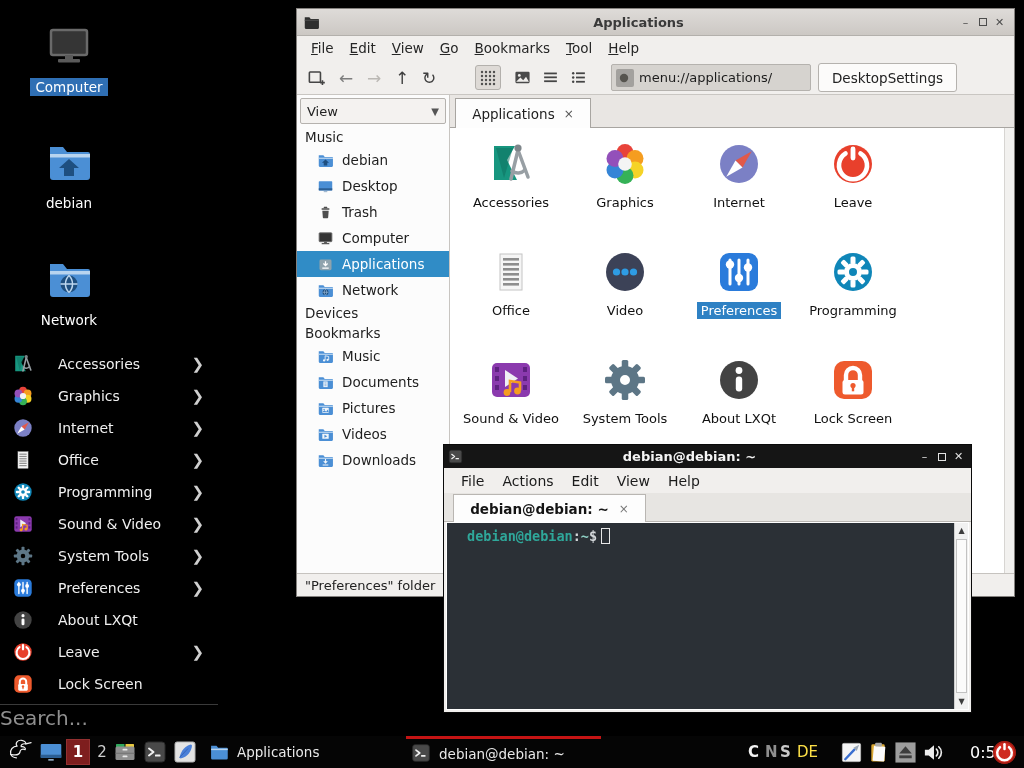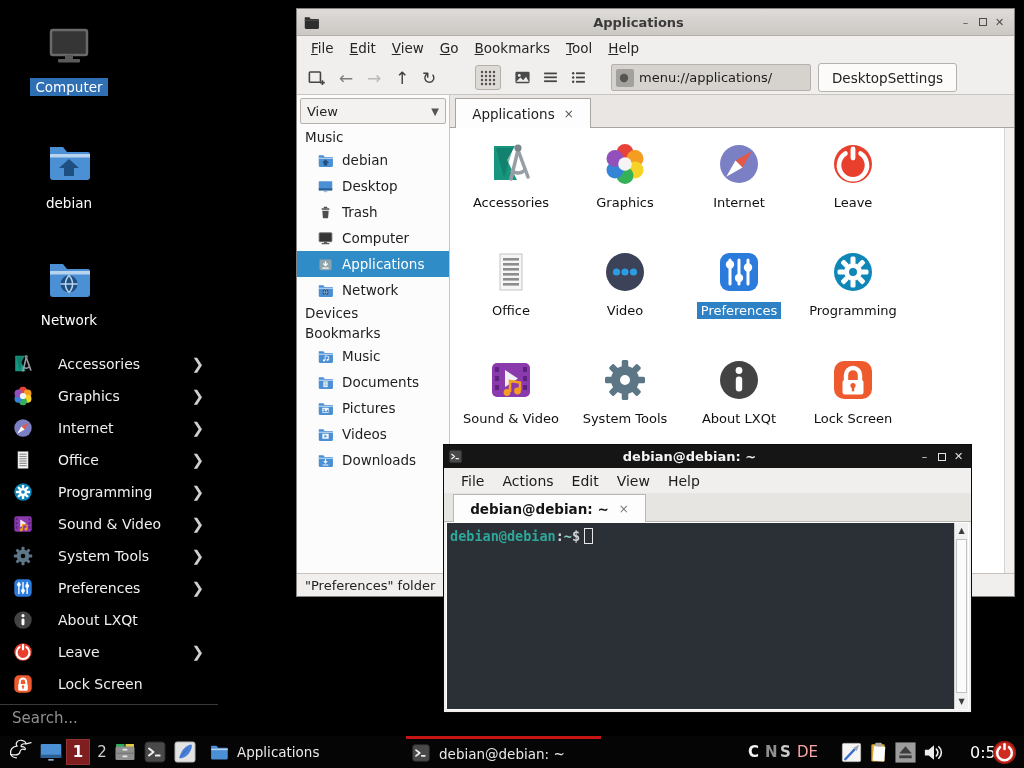--- a/index.html
+++ b/index.html
@@ -12,21 +12,21 @@
   .desk-icon .di-label { display:inline-block; margin-top:4px; font-size:13.5px; color:#fff; padding:1px 5px; }
   .desk-icon.selected .di-label { background:#2f6fb4; }
 
   
   #start-menu { position:absolute; left:0; top:348px; width:218px; height:386px; background:#000; z-index:5; }
   .sm-item { height:32px; display:flex; align-items:center; color:#f0f0f0; font-size:14px; cursor:default; }
   .sm-item .sm-icon { width:22px; height:22px; margin-left:12px; flex:0 0 22px; }
   .sm-item .sm-label { margin-left:24px; flex:1; white-space:nowrap; }
   .sm-item .sm-arrow { margin-right:14px; color:#cfcfcf; font-size:15px; }
   .sm-search { border-top:1px solid #3a3a3a; margin-top:4px; }
-  .sm-search input { width:100%; height:26px; background:transparent; border:0; outline:none; color:#ddd; font-size:15px; padding-left:12px; font-family:inherit; }
+  .sm-search input { width:100%; height:26px; background:transparent; border:0; outline:none; color:#ddd; font-size:20px; padding-left:0; font-family:inherit; }
   .sm-search input::placeholder { color:#8f8f8f; }
 
   
   .wc { display:inline-flex; align-items:center; justify-content:center; width:17px; height:15px; font-size:11px; line-height:1; }
   .wc .maxbox { display:inline-block; width:8px; height:8px; border:1.5px solid currentColor; }
 
   
   #fm { position:absolute; left:296px; top:8px; width:719px; height:589px; background:#f1efed; border:1px solid #84817e; z-index:10; }
   #fm-titlebar { height:27px; background:linear-gradient(#dedbd8,#ccc8c4); display:flex; align-items:center; padding:0 6px; border-bottom:1px solid #b3b0ac; }
   #fm-titlebar .tb-title { flex:1; text-align:center; font-weight:bold; font-size:13px; color:#3a3a3a; }
@@ -65,21 +65,21 @@
   #term { position:absolute; left:443px; top:444px; width:529px; height:269px; background:#f1efed; border:1px solid #0a0a0a; z-index:20; }
   #term-titlebar { height:23px; background:#151515; display:flex; align-items:center; padding:0 4px; }
   #term-titlebar .tb-title { flex:1; text-align:center; font-weight:bold; font-size:13px; color:#f5f5f5; }
   #term-titlebar .wc { color:#e3e3e3; }
   #term-menubar { height:25px; background:#f1efed; display:flex; align-items:center; padding-left:8px; }
   #term-menubar .mb-item { padding:0 9px; font-size:14px; color:#1b1b1b; }
   #term-tabbar { height:29px; background:#e7e5e2; border-bottom:1px solid #b9b6b2; position:relative; }
   #term-tab { position:absolute; left:9px; top:1px; width:193px; height:28px; background:#fdfdfd; border:1px solid #b9b6b2; border-bottom:none; display:flex; align-items:center; justify-content:center; font-weight:bold; font-size:13.5px; color:#141414; }
   #term-tab .tab-close { margin-left:10px; font-weight:normal; color:#777; font-size:12px; }
   #term-body { position:absolute; top:77px; left:2px; right:2px; bottom:2px; background:#fff; }
-  #term-screen { position:absolute; inset:1px 15px 1px 1px; background:#2b3036; padding:5px 3px; font-family:"DejaVu Sans Mono","Liberation Mono",monospace; font-size:13.5px; font-weight:bold; }
+  #term-screen { position:absolute; inset:1px 15px 1px 1px; background:#2b3036; padding:5px 20px; font-family:"DejaVu Sans Mono","Liberation Mono",monospace; font-size:13.5px; font-weight:bold; }
   #term-screen .p-user { color:#2fa79a; }
   #term-screen .p-plain { color:#d3d7da; }
   #term-screen .p-path { color:#8fd0c5; }
   .cursor-block { display:inline-block; width:9px; height:16px; border:1.5px solid #e8e8e8; vertical-align:-3px; margin-left:4px; }
   #term-scrollbar { position:absolute; top:1px; right:1px; bottom:1px; width:14px; background:#f1f1f1; border-left:1px solid #cfcfcf; }
   #term-scrollbar .sb-btn { position:absolute; left:0; right:0; height:15px; display:flex; align-items:center; justify-content:center; font-size:8px; color:#3d3d3d; }
   #term-scrollbar .sb-up { top:0; }
   #term-scrollbar .sb-down { bottom:0; }
   #term-scrollbar .sb-thumb { position:absolute; left:1px; right:1px; top:16px; bottom:16px; background:#fbfbfb; border:1px solid #c2c2c2; }
 
@@ -679,21 +679,21 @@
           <span>Applications</span>
         </span><span class="task-btn active" style="left: 406px; width: 195px;">
           <span class="t-icon"><span style="display:inline-block;width:20px;height:20px;line-height:0;"><svg width="20" height="20" viewBox="0 0 48 48">
                 <rect x="4" y="4" width="40" height="40" rx="6" fill="#494949" stroke="#2a2a2a" stroke-width="2"></rect>
                 <path d="M12 17 l9 7 -9 7" fill="none" stroke="#f0f0f0" stroke-width="4" stroke-linecap="round" stroke-linejoin="round"></path>
                 <rect x="24" y="29" width="11" height="4" rx="1" fill="#f0f0f0"></rect>
               </svg></span></span>
           <span>debian@debian: ~</span>
         </span></span>
     <span id="tray-indicators"><span class="tray-ind" style="left: 748px; color: rgb(242, 242, 242);">C</span><span class="tray-ind" style="left: 765px; color: rgb(143, 143, 143);">N</span><span class="tray-ind" style="left: 780px; color: rgb(201, 201, 201);">S</span></span>
-    <span class="tray-ind" style="left:797px;color:#fca5a5;font-weight:normal;">DE</span>
+    <span class="tray-ind" style="left:797px;color:#fde047;font-weight:normal;">DE</span>
     <span id="tray-icons"><span class="tk" style="left: 839px; top: 4px; width: 24px; height: 24px;">
           <span style="display:inline-block;width:23px;height:23px;line-height:0;"><svg width="23" height="23" viewBox="0 0 48 48">
               <rect x="5" y="5" width="38" height="38" rx="3" fill="#f5f5f5" stroke="#b9b9b9" stroke-width="2"></rect>
               <path d="M11 38 L30 18" stroke="#3a6fd0" stroke-width="5" stroke-linecap="round"></path>
               <path d="M28 14 l7 7 5 -13 Z" fill="#9aa7b5"></path>
             </svg></span>
         </span><span class="tk" style="left: 866px; top: 4px; width: 24px; height: 24px;">
           <span style="display:inline-block;width:23px;height:23px;line-height:0;"><svg width="23" height="23" viewBox="0 0 48 48">
               <rect x="9" y="7" width="28" height="36" rx="3" fill="#d9a733"></rect>
               <rect x="13" y="11" width="24" height="31" rx="1" fill="#fbfbfb" transform="rotate(5 25 27)"></rect>

